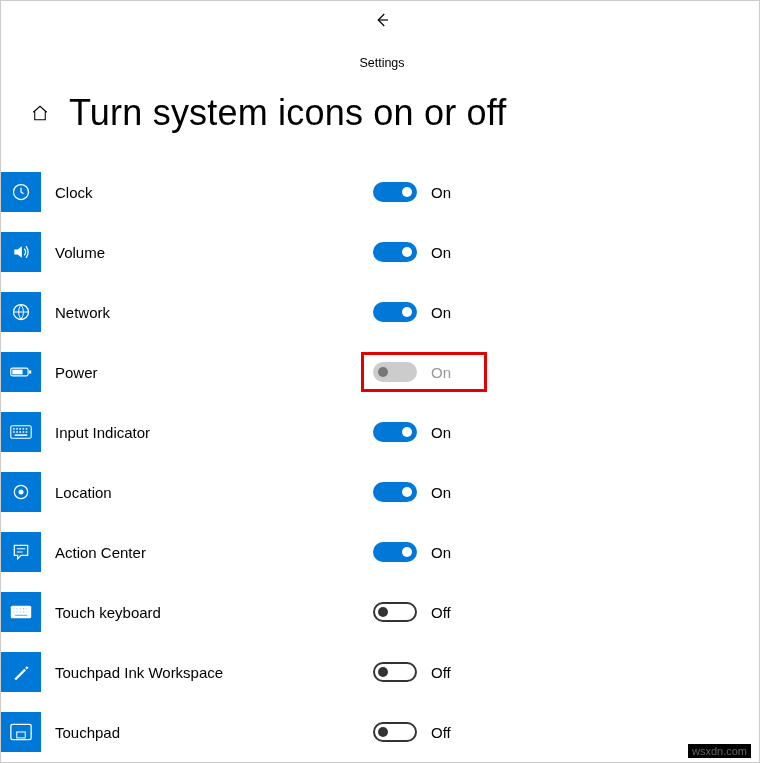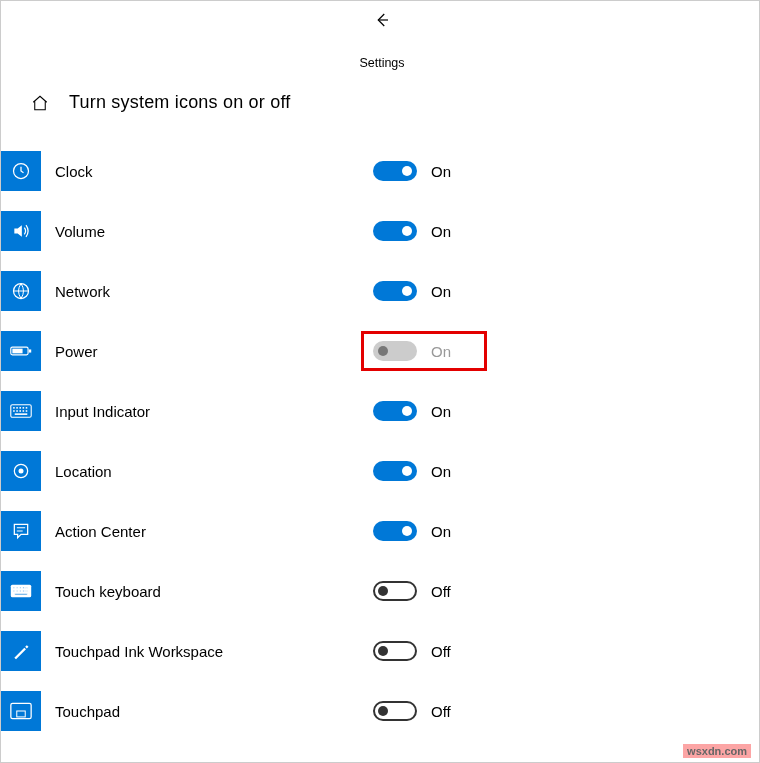--- a/index.html
+++ b/index.html
@@ -34,21 +34,21 @@
   }
   .home-icon {
     width: 18px;
     height: 18px;
     display: flex;
     align-items: center;
     justify-content: center;
     cursor: pointer;
   }
   .page-title {
-    font-size: 18px;
+    font-size: 36px;
     font-weight: 350;
     letter-spacing: 0.2px;
   }
   .list {
   }
   .row {
     display: flex;
     align-items: center;
     height: 60px;
     position: relative;
@@ -128,23 +128,22 @@
     height: 40px;
     top: 10px;
     pointer-events: none;
   }
   .watermark {
     position: absolute;
     bottom: 4px;
     right: 8px;
     font-size: 11px;
     color: #666;
-    background: #fca5a5;
+    background: #000000;
     padding: 1px 4px;
-    font-weight: bold;
   }
 </style>
 </head>
 <body>
 
 <div class="topbar">
   <span class="back-arrow">
     <svg width="18" height="18" viewBox="0 0 24 24">
         <path d="M15 4 L7 12 L15 20" stroke="#000" stroke-width="1.6" fill="none"></path>
         <path d="M7 12 H20" stroke="#000" stroke-width="1.6"></path>

